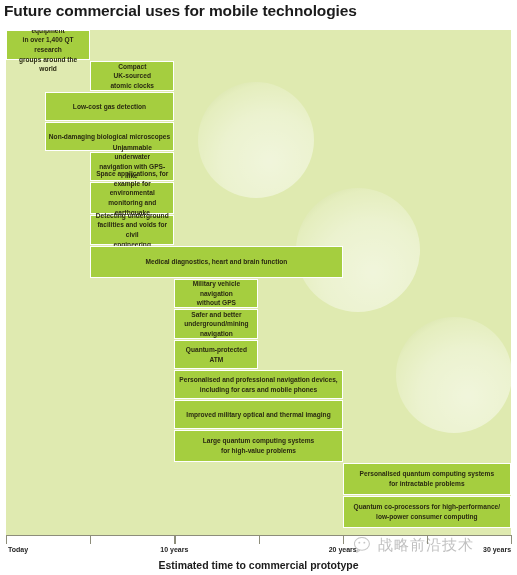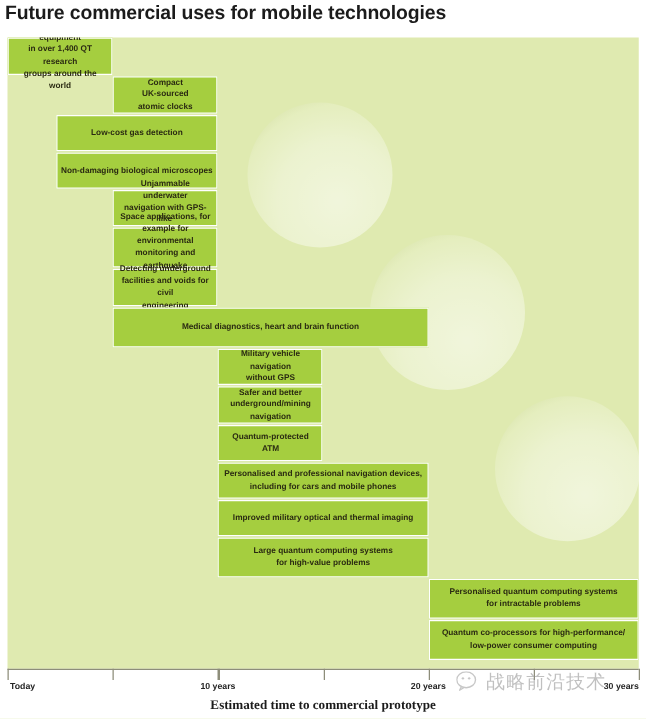--- a/index.html
+++ b/index.html
@@ -80,25 +80,24 @@
     white-space:nowrap;
   }
   #x-axis-label{
     position:absolute;
     left:0; top:559px;
     width:517px;
     text-align:center;
     font-size:10.5px;
     font-weight:700;
     color:#1b1b1b;
-    font-family:Liberation Serif, serif;
   }
   #watermark{
     position:absolute;
-    left:365px; top:536px;
+    left:354px; top:536px;
     display:flex;
     align-items:center;
     gap:4px;
     opacity:0.55;
     pointer-events:none;
   }
   #watermark-text{
     font-size:15px;
     color:#8e8e8e;
     font-family:"DejaVu Sans",sans-serif;

